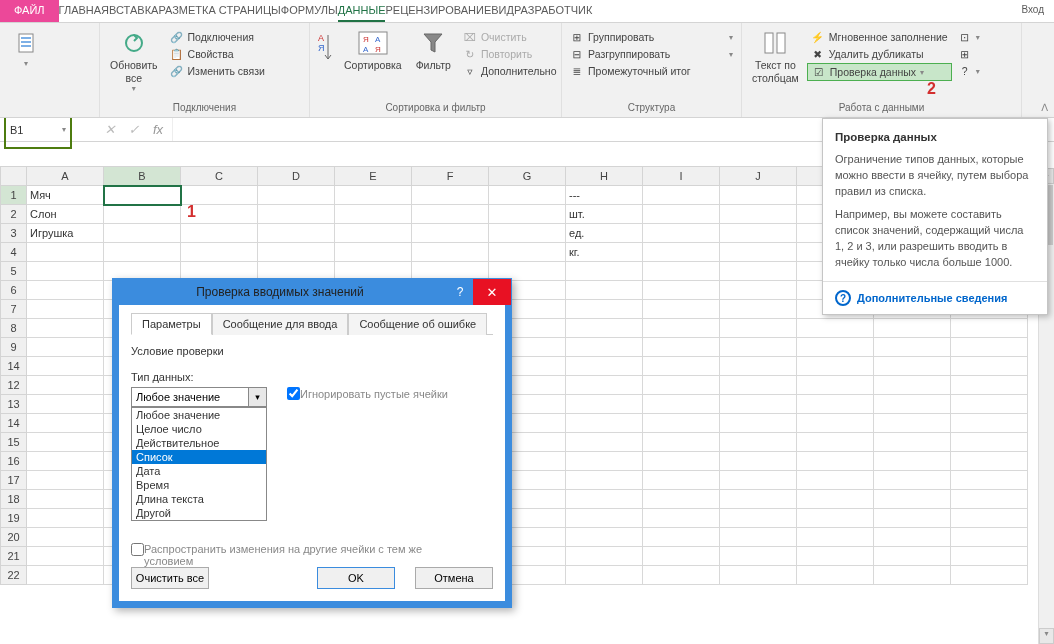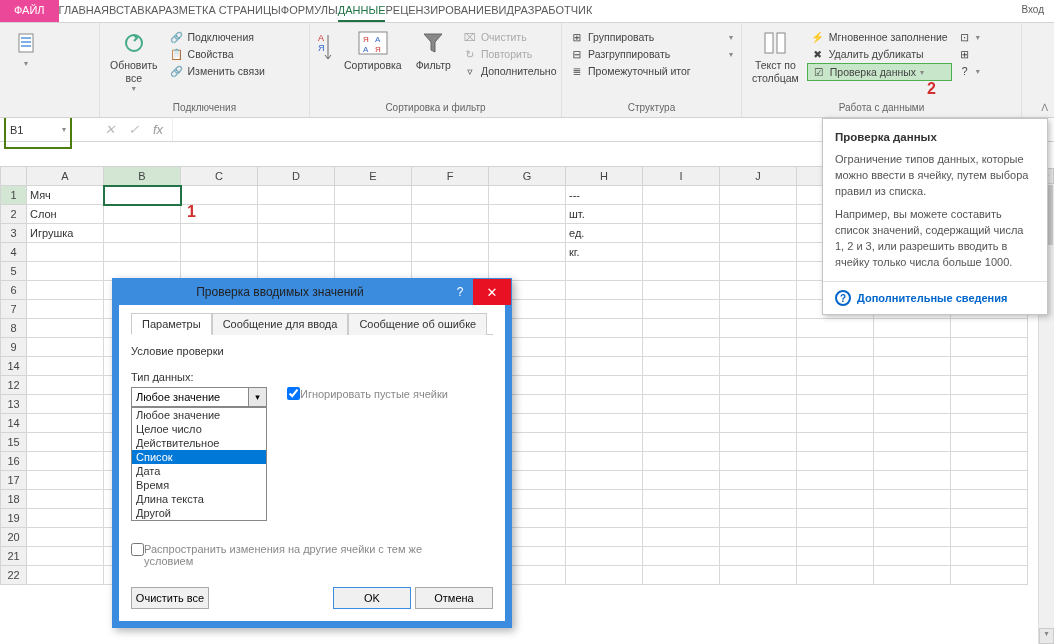--- a/index.html
+++ b/index.html
@@ -58,21 +58,21 @@
   .dtab:not(.active) { background: #f4f4f4; }
   .dlabel { font-size: 11px; margin: 6px 0 4px; color: #333; }
   .dcombo { display: flex; }
   .dcombo input { width: 118px; height: 20px; border: 1px solid #888; font-size: 11px; padding: 1px 4px; }
   .dcombo button { width: 18px; border: 1px solid #888; border-left: none; background: #e8e8e8; cursor: pointer; font-size: 9px; }
   .dlist { border: 1px solid #888; width: 136px; font-size: 11px; }
   .dlist div { padding: 1px 4px; cursor: pointer; }
   .dlist div.sel { background: #0078d7; color: #fff; }
   .dcheck { display: flex; align-items: center; gap: 0; font-size: 11px; color: #888; }
   .dcheck input { width: 13px; height: 13px; }
-  .dactions { display: flex; gap: 4px; margin-top: 20px; }
+  .dactions { display: flex; gap: 20px; margin-top: 0; }
   .dbtn { border: 1px solid #aaa; width: 78px; height: 22px; font-size: 11px; background: #f0f0f0; cursor: pointer; }
   .dbtn.primary { border: 1px solid #3b8cde; }
   
   
   .tooltip { position: absolute; top: 118px; right: 6px; width: 226px; background: #fff; border: 1px solid #c5c5c5; box-shadow: 2px 2px 6px rgba(0,0,0,0.25); z-index: 90; }
   .tooltip .content { padding: 10px 12px; font-size: 11px; color: #555; line-height: 1.45; }
   .tooltip .ttitle { font-weight: bold; color: #333; margin-bottom: 6px; font-size: 11.5px; }
   .tooltip .tfoot { border-top: 1px solid #e0e0e0; padding: 8px 12px; display: flex; align-items: center; gap: 6px; }
   .tooltip .tfoot a { color: #0066cc; font-size: 11px; font-weight: bold; text-decoration: none; cursor: pointer; }
   .info-ic { width: 16px; height: 16px; border-radius: 50%; border: 2px solid #0066cc; color: #0066cc; display: flex; align-items: center; justify-content: center; font-size: 10px; font-weight: bold; }

